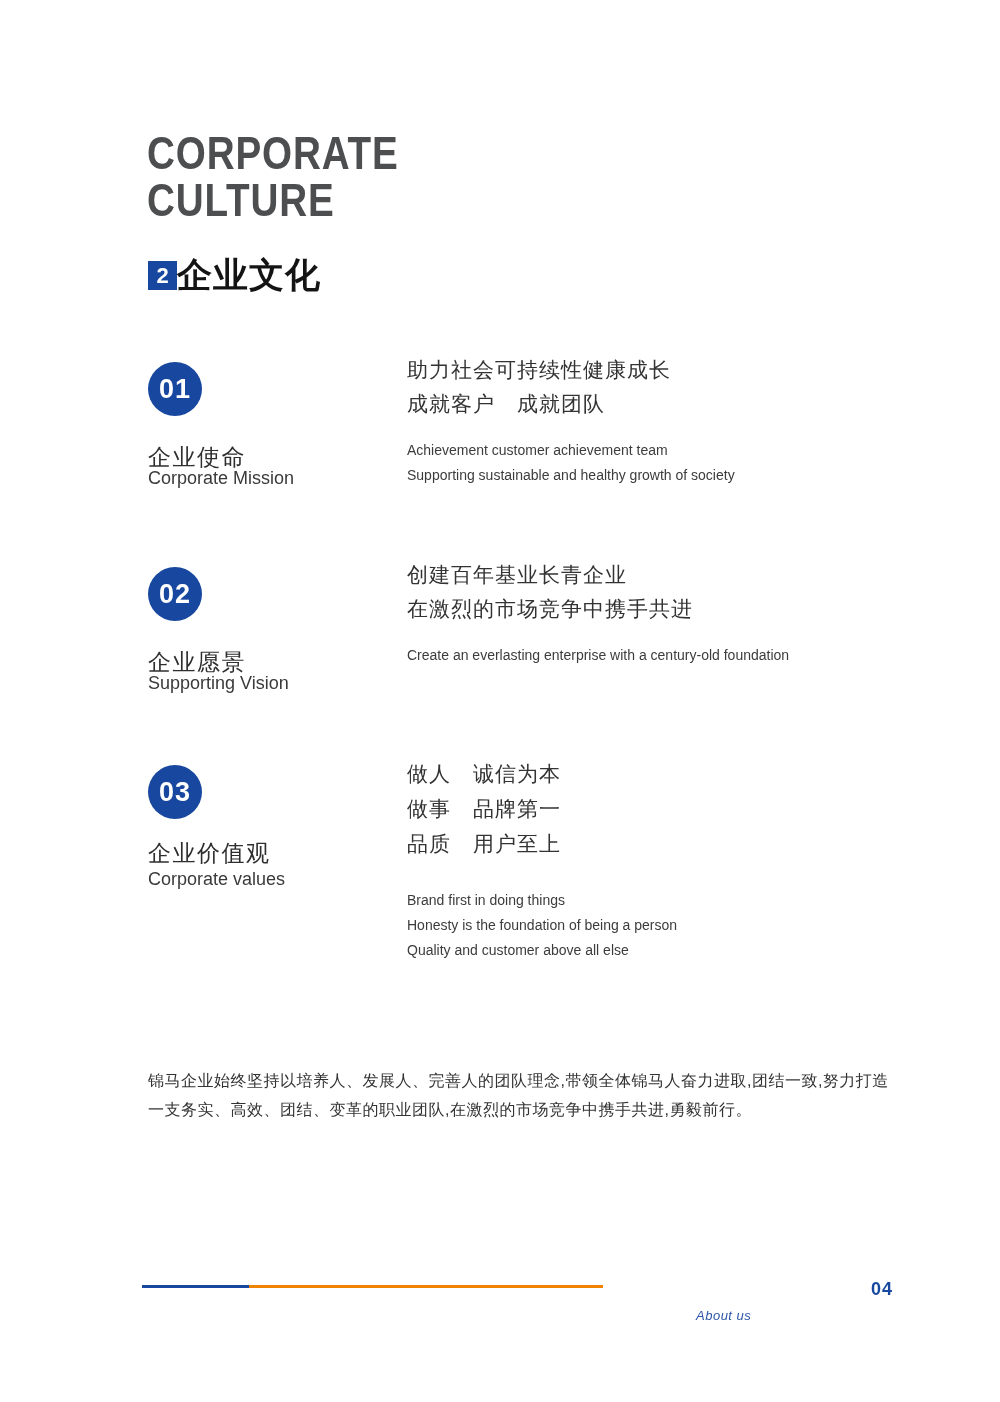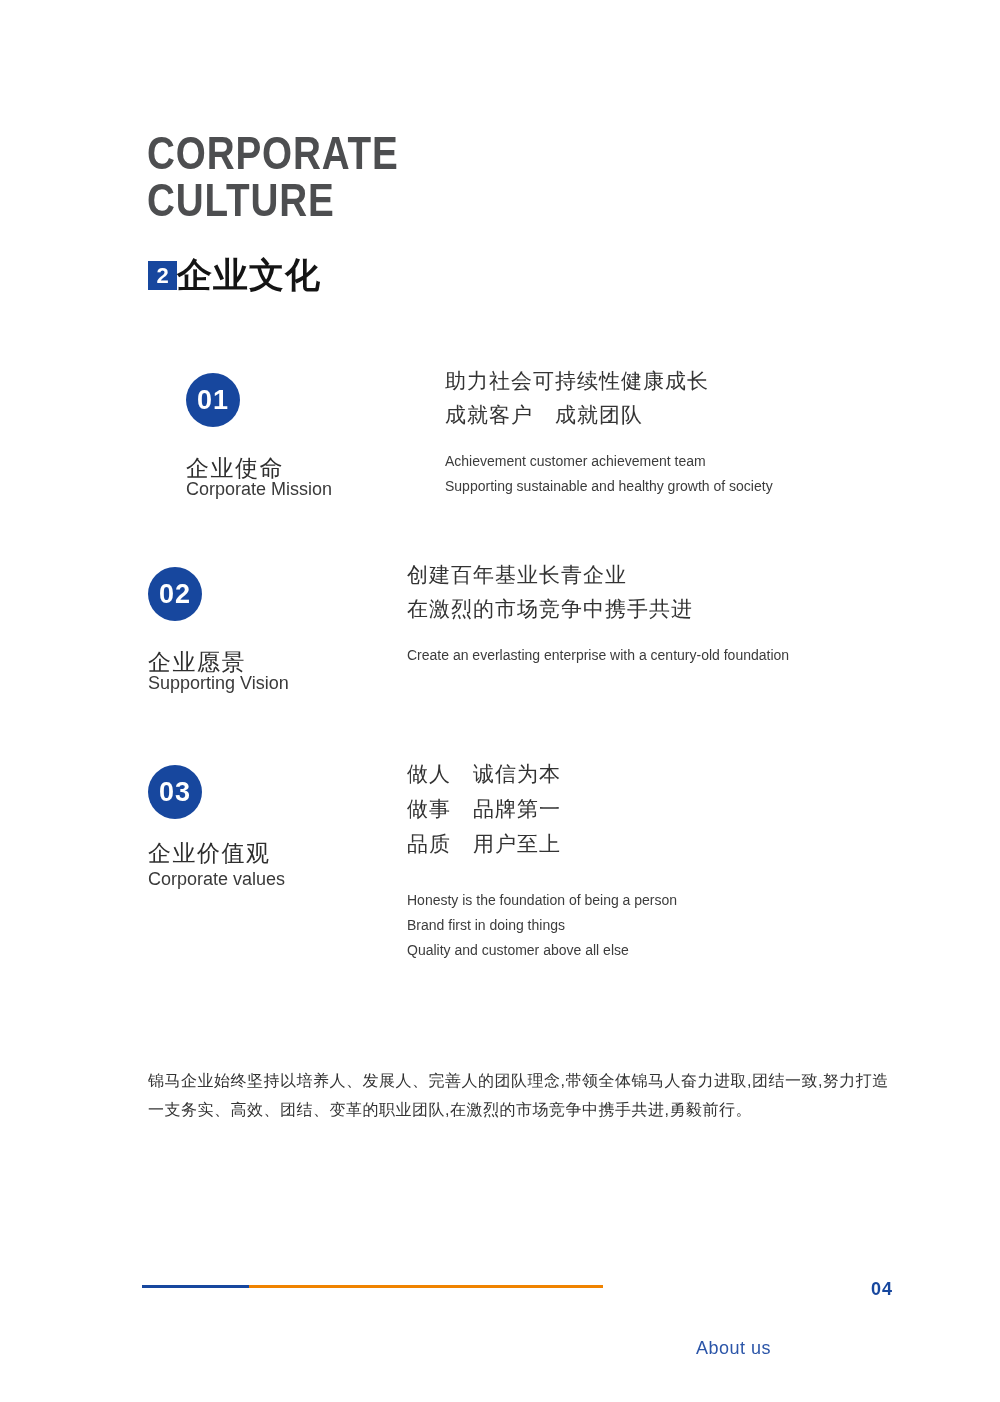--- a/index.html
+++ b/index.html
@@ -57,21 +57,21 @@
     letter-spacing: 1px;
     white-space: nowrap;
   }
 
   
   .section {
     position: absolute;
     left: 148px;
     width: 800px;
   }
-  .s1 { top: 373px; height: 160px; margin-left: 38px; }
+  .s1 { top: 362px; height: 160px; }
   .s2 { top: 567px; height: 160px; }
   .s3 { top: 765px; height: 220px; }
 
   .circle {
     position: absolute;
     left: 0; top: 0;
     width: 54px;
     height: 54px;
     border-radius: 50%;
     background: #17479e;
@@ -155,25 +155,26 @@
   .divider-orange {
     display: inline-block;
     width: 354px;
     height: 3px;
     background: #f08300;
     vertical-align: top;
   }
   .footer-label {
     position: absolute;
     left: 696px;
-    top: 1338px;
-    font-size: 18px;
+    top: 1308px;
+    font-size: 13px;
     color: #2b55a8;
     letter-spacing: 0.5px;
     white-space: nowrap;
+    font-style: italic;
   }
   .footer-page-number {
     position: absolute;
     left: 871px;
     top: 1279px;
     font-size: 18px;
     font-weight: 700;
     color: #17479e;
     letter-spacing: 1px;
     white-space: nowrap;
@@ -224,22 +225,22 @@
   <div class="section s3">
     <div class="circle">03</div>
     <div class="sec-title-zh">企业价值观</div>
     <div class="sec-title-en">Corporate values</div>
     <div class="sec-zh">
       <div>做人　诚信为本</div>
       <div>做事　品牌第一</div>
       <div>品质　用户至上</div>
     </div>
     <div class="sec-en">
+      <div>Brand first in doing things</div>
       <div>Honesty is the foundation of being a person</div>
-      <div>Brand first in doing things</div>
       <div>Quality and customer above all else</div>
     </div>
   </div>
 
   <div class="closing">
     <div>锦马企业始终坚持以培养人、发展人、完善人的团队理念,带领全体锦马人奋力进取,团结一致,努力打造</div>
     <div>一支务实、高效、团结、变革的职业团队,在激烈的市场竞争中携手共进,勇毅前行。</div>
   </div>
 
   <div class="footer-divider">

